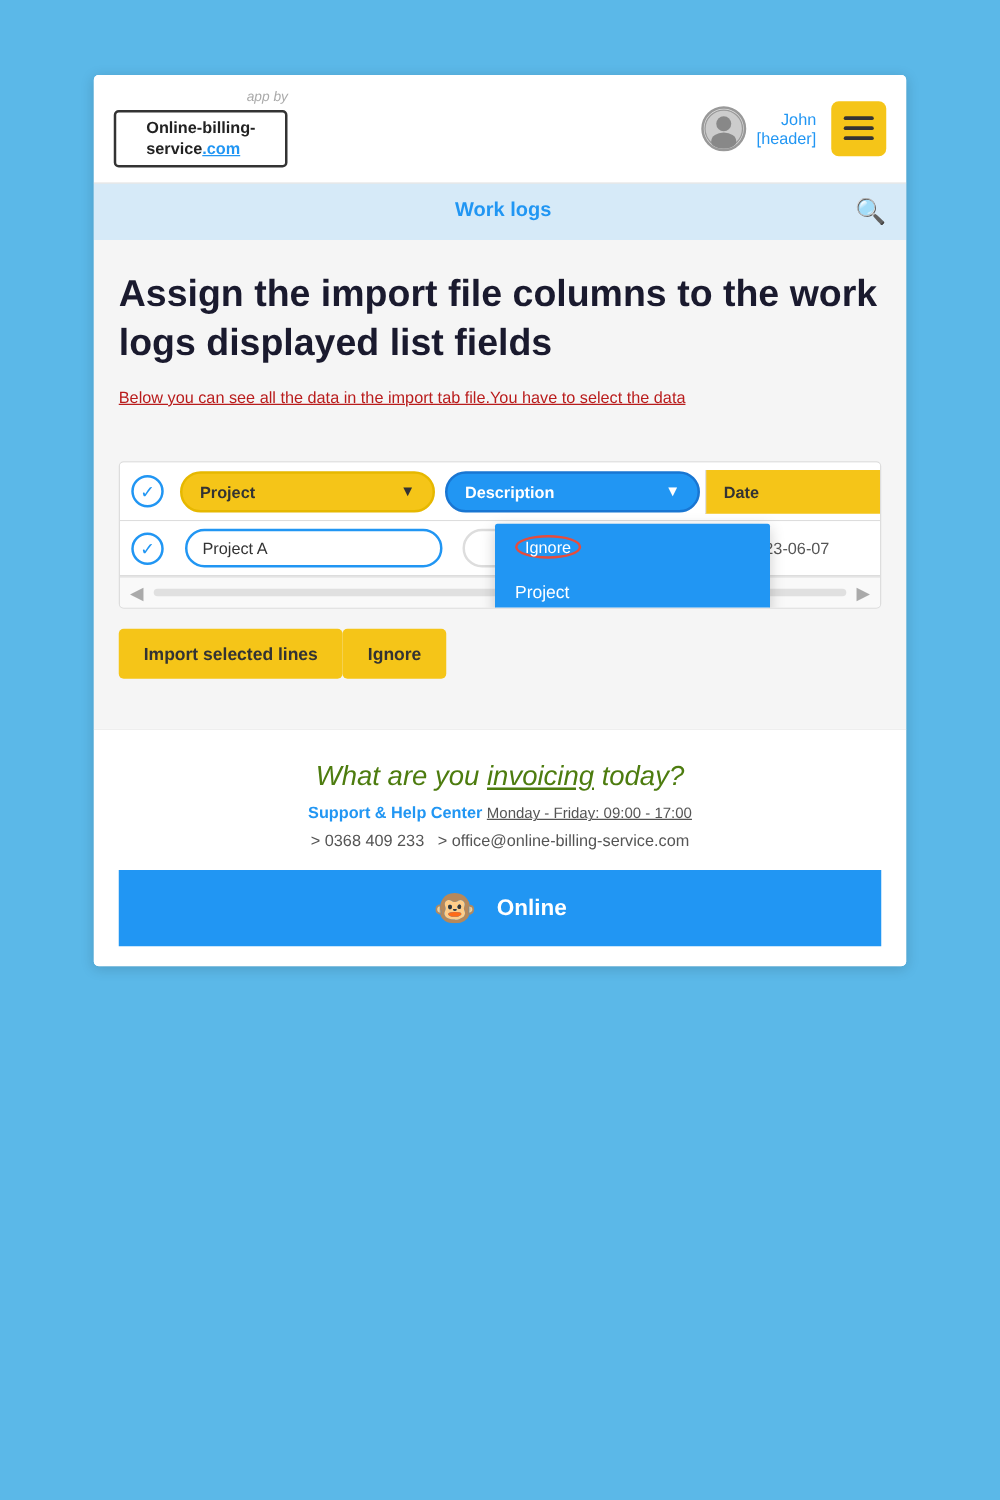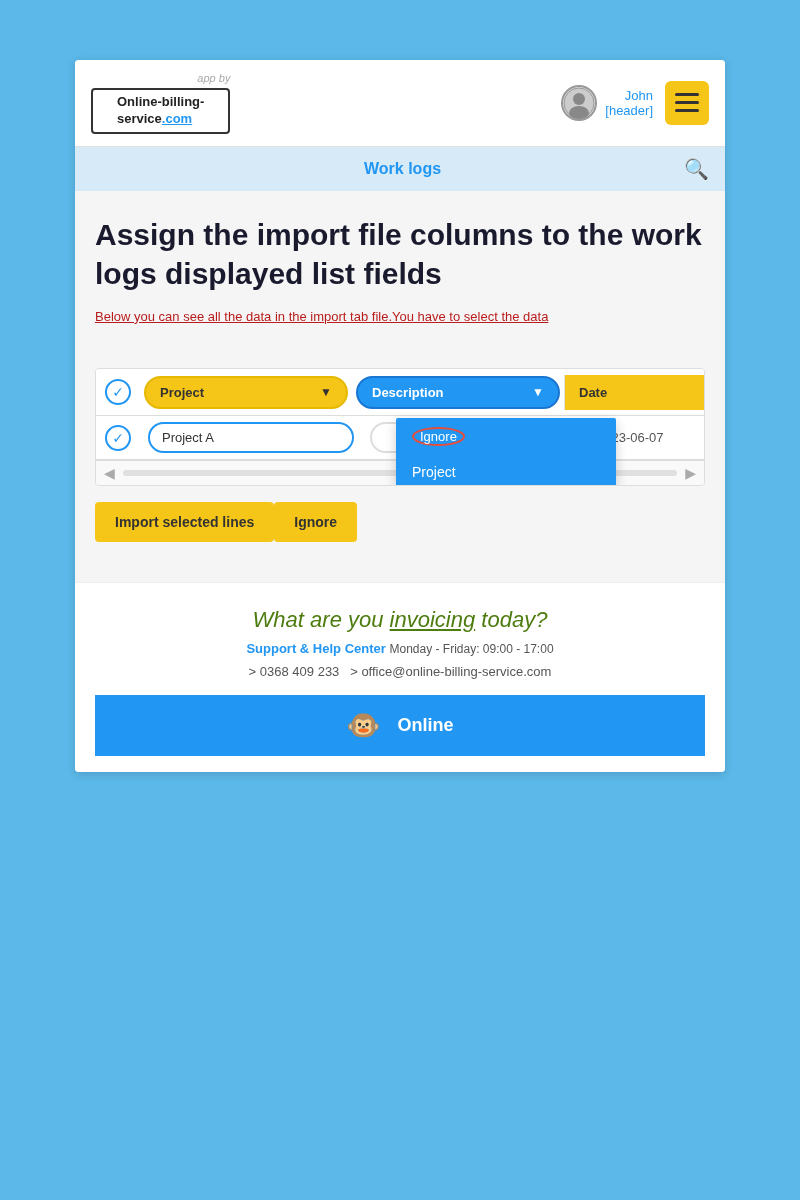--- a/index.html
+++ b/index.html
@@ -336,20 +336,21 @@
     .support-line {
       color: #2196F3;
       font-size: 13px;
       font-weight: bold;
       margin-bottom: 8px;
     }
     .support-hours {
       color: #555;
       font-size: 12px;
       font-weight: normal;
+      text-decoration: underline;
     }
     .contact-line {
       color: #555;
       font-size: 13px;
       margin-bottom: 16px;
     }
     
     .online-bar {
       background: #2196F3;
       color: white;

